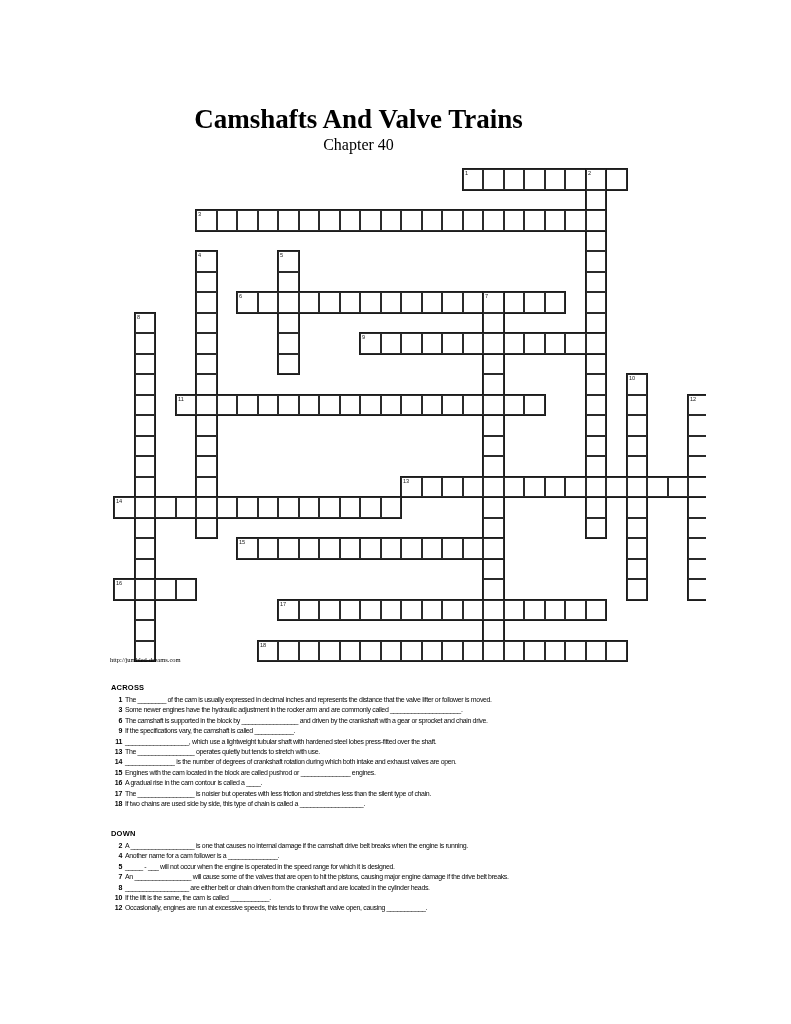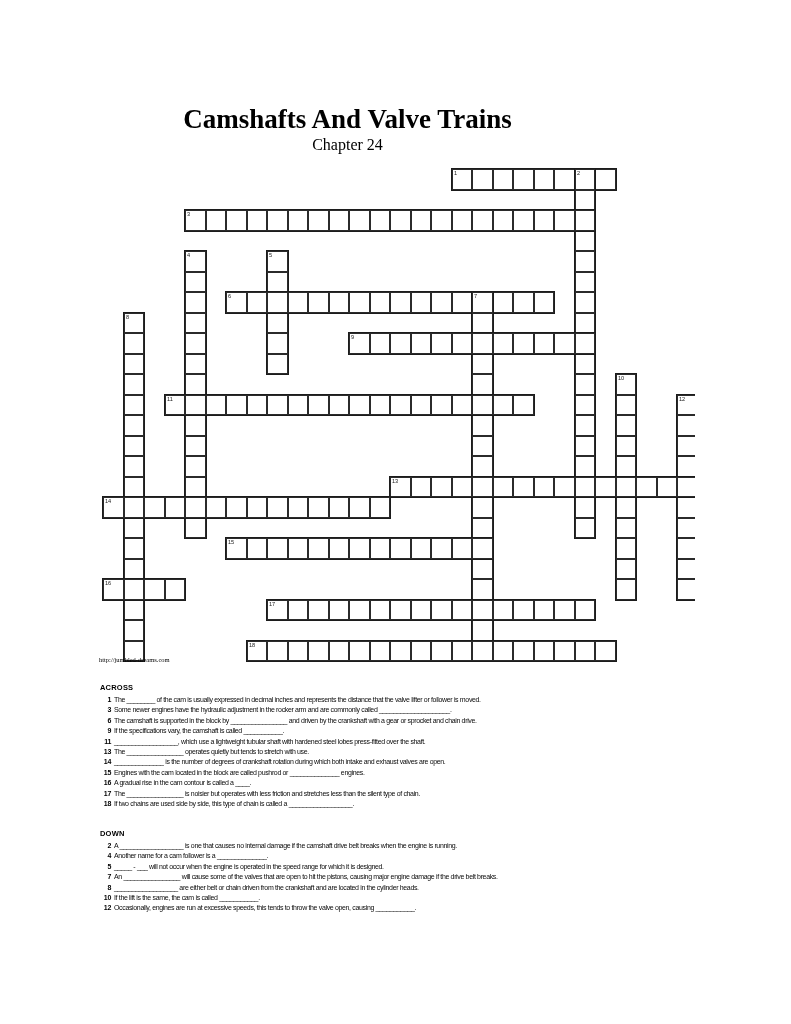--- a/index.html
+++ b/index.html
@@ -1,18 +1,18 @@
 <!DOCTYPE html>
 <html><head>
 <meta charset="utf-8">
 <style>
   html, body { margin:0; padding:0; background:#ffffff; }
   .page {
     position:relative; width:695px; height:1024px; background:#ffffff;
-    font-family:"Liberation Sans", sans-serif; overflow:hidden;
+    font-family:"Liberation Sans", sans-serif; overflow:hidden;margin-left:11px;
   }
   .title {
     position:absolute; top:104px; left:0; width:100%; text-align:center;
     font-family:"Liberation Serif", serif; font-weight:bold; font-size:27px; color:#000;
   }
   .subtitle {
     position:absolute; top:136px; left:0; width:100%; text-align:center;
     font-family:"Liberation Serif", serif; font-size:16px; color:#000;
   }
   .grid { position:absolute; left:0; top:0; }
@@ -37,21 +37,21 @@
   .footer-url {
     position:absolute; left:99px; top:656px; font-size:6.5px;
     font-family:"Liberation Serif", serif; color:#000;
   }
 </style>
 </head>
 <body>
 
 <div class="page">
   <div class="title">Camshafts And Valve Trains</div>
-  <div class="subtitle">Chapter 24</div>
+  <div class="subtitle">Chapter 40</div>
 
   <div class="grid">
       <div class="word" style="left: 450.5px; top: 168px; width: 164px; height: 20.5px; border-color: rgb(28, 28, 28);">
         <div class="cell" style="left: 0px; top: 0px;">
           <span class="cellnum">1</span>
         </div>
         <div class="cell" style="left: 20.5px; top: 0px;"></div>
         <div class="cell" style="left: 41px; top: 0px;"></div>
         <div class="cell" style="left: 61.5px; top: 0px;"></div>
         <div class="cell" style="left: 82px; top: 0px;"></div>

